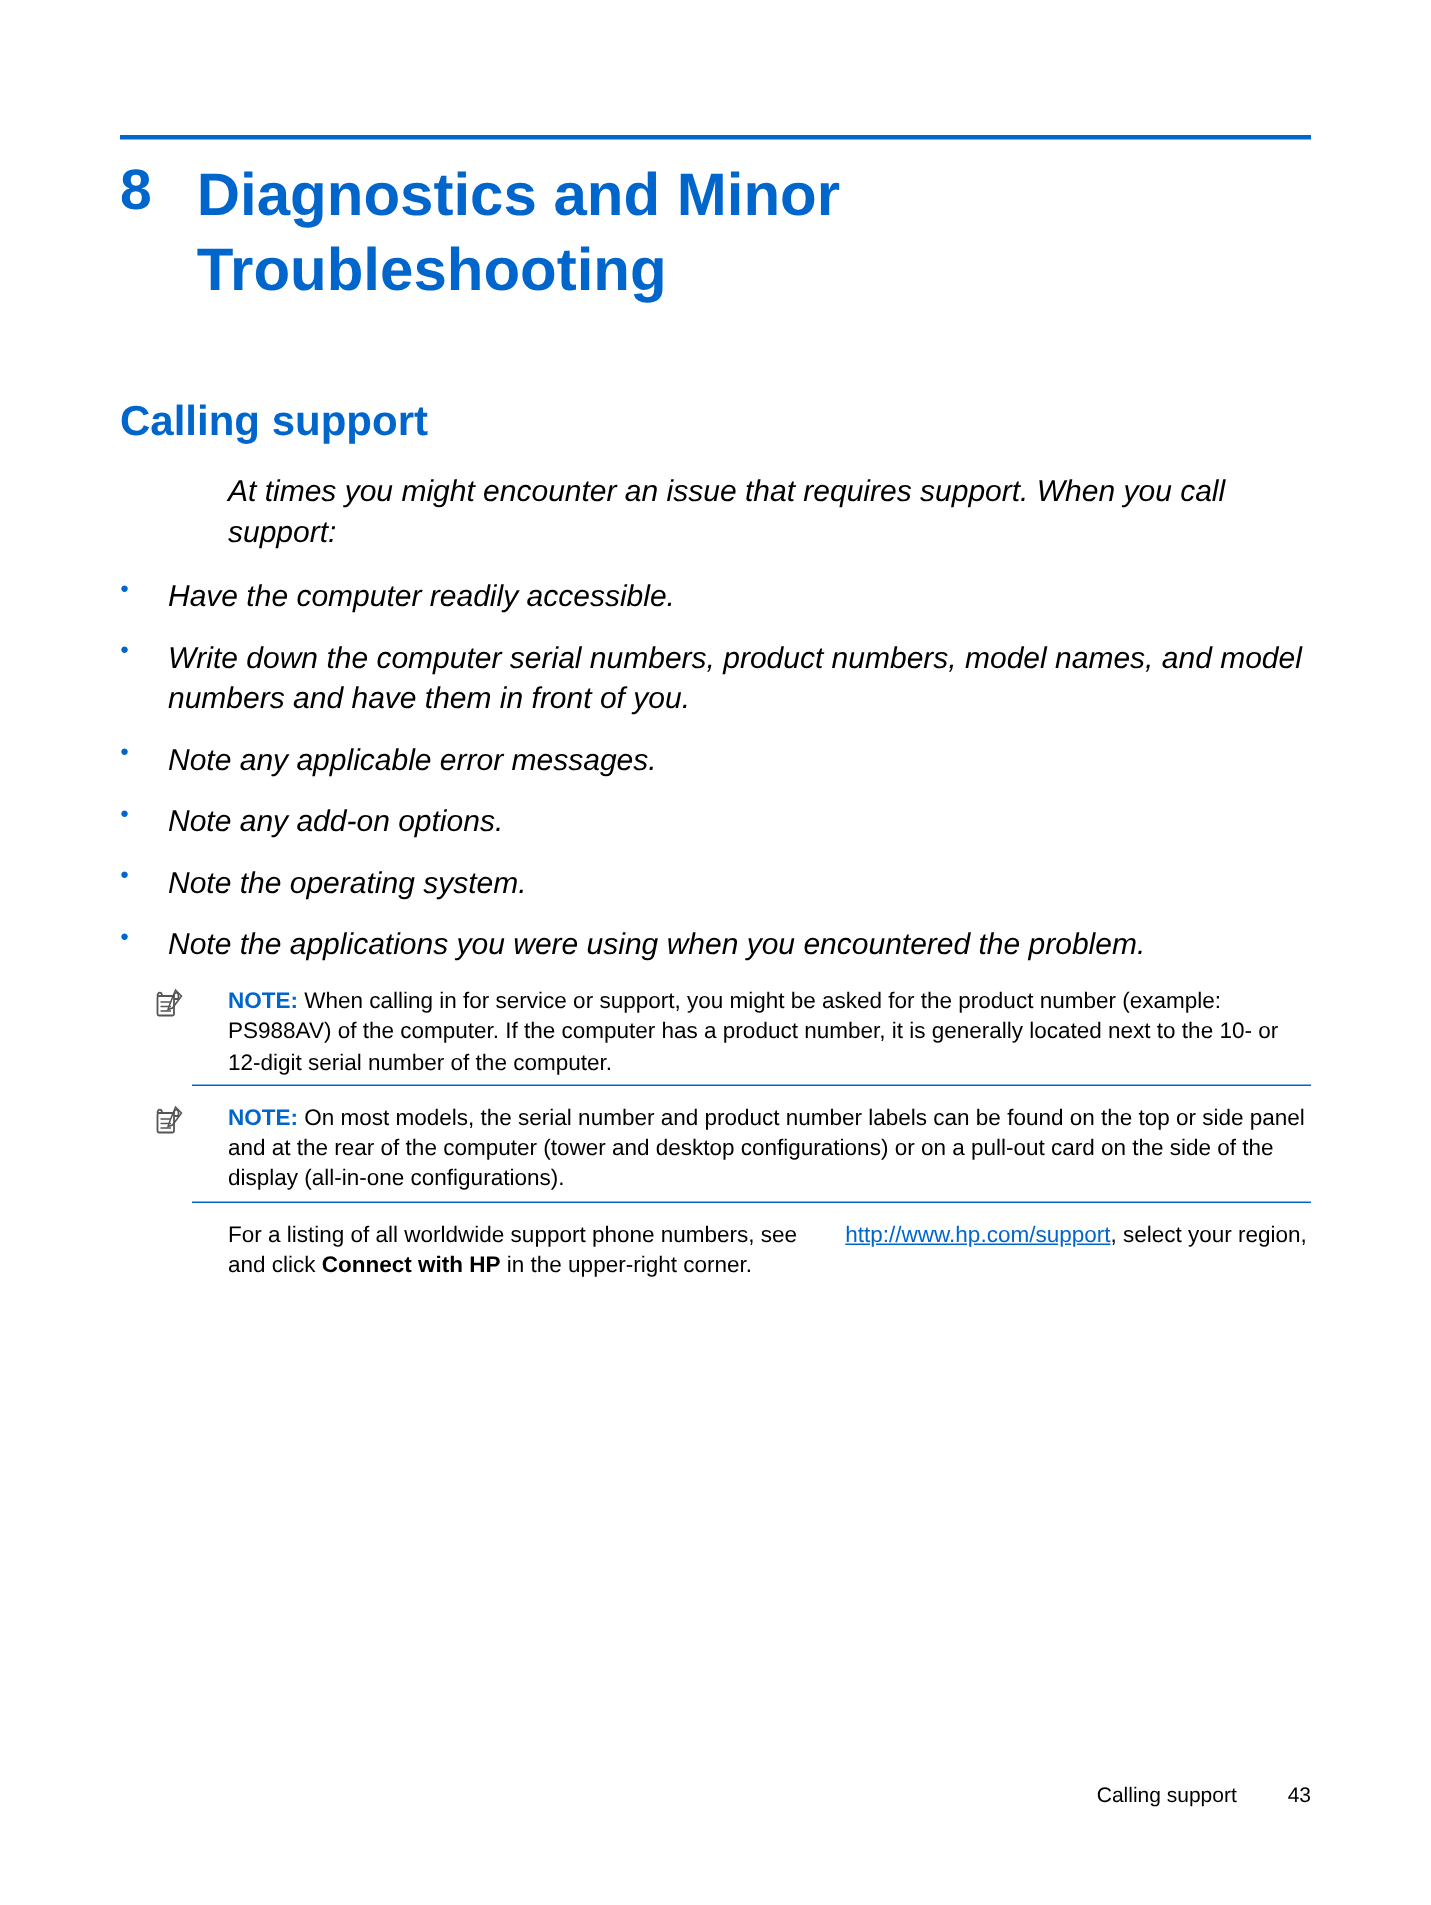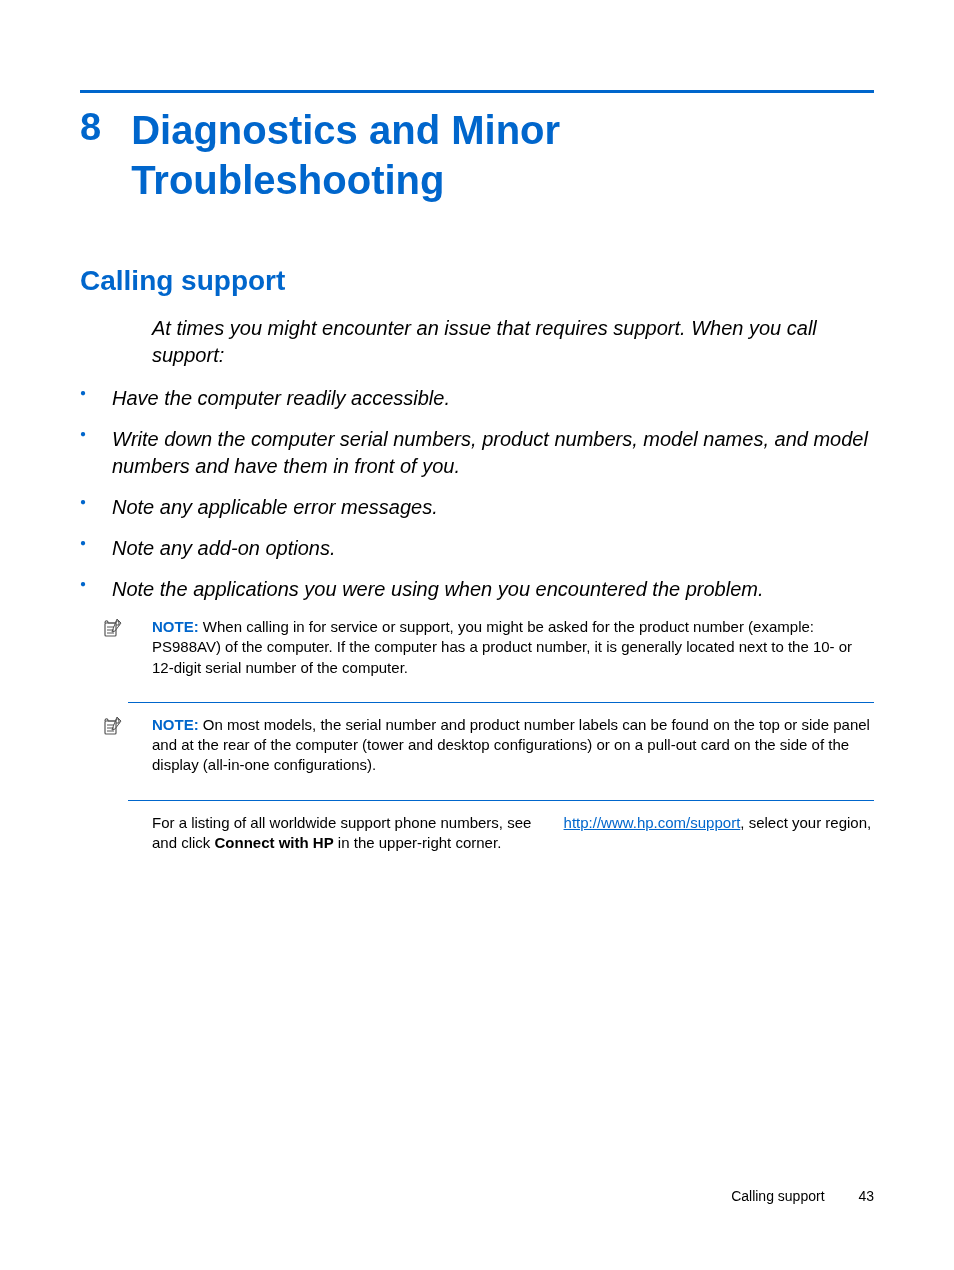--- a/index.html
+++ b/index.html
@@ -72,21 +72,21 @@
     ul.bullets li::before {
       content: "●";
       color: #0066cc;
       position: absolute;
       left: 0;
       top: 1px;
       font-size: 10px;
     }
     .note-block {
       margin-left: 48px;
-      padding-bottom: 24px;
+      padding-bottom: 4px;
       border-bottom: 1px solid #0066cc;
       margin-bottom: 12px;
       position: relative;
       font-size: 15px;
       line-height: 1.35;
     }
     .note-icon {
       position: absolute;
       left: -26px;
       top: 0px;
@@ -136,20 +136,21 @@
 
   <div class="section-heading">Calling support</div>
 
   <div class="body-text intro">At times you might encounter an issue that requires support. When you call support:</div>
 
   <ul class="bullets body-text">
     <li>Have the computer readily accessible.</li>
     <li>Write down the computer serial numbers, product numbers, model names, and model numbers and have them in front of you.</li>
     <li>Note any applicable error messages.</li>
     <li>Note any add-on options.</li>
+    <li>Note the operating system.</li>
     <li>Note the applications you were using when you encountered the problem.</li>
   </ul>
 
   <div class="note-block">
     <span class="note-icon">
       <svg viewBox="0 0 20 20" width="20" height="20">
         <rect x="3" y="6" width="11" height="13" rx="1" fill="none" stroke="#555" stroke-width="1.2"></rect>
         <path d="M3 6 C 3 3, 6 3, 6 6 M6 6 L14 6 C14 3 17 3 17 6 L17 8 L14 8" fill="none" stroke="#555" stroke-width="1.2"></path>
         <line x1="5" y1="10" x2="12" y2="10" stroke="#555" stroke-width="1"></line>
         <line x1="5" y1="13" x2="12" y2="13" stroke="#555" stroke-width="1"></line>

